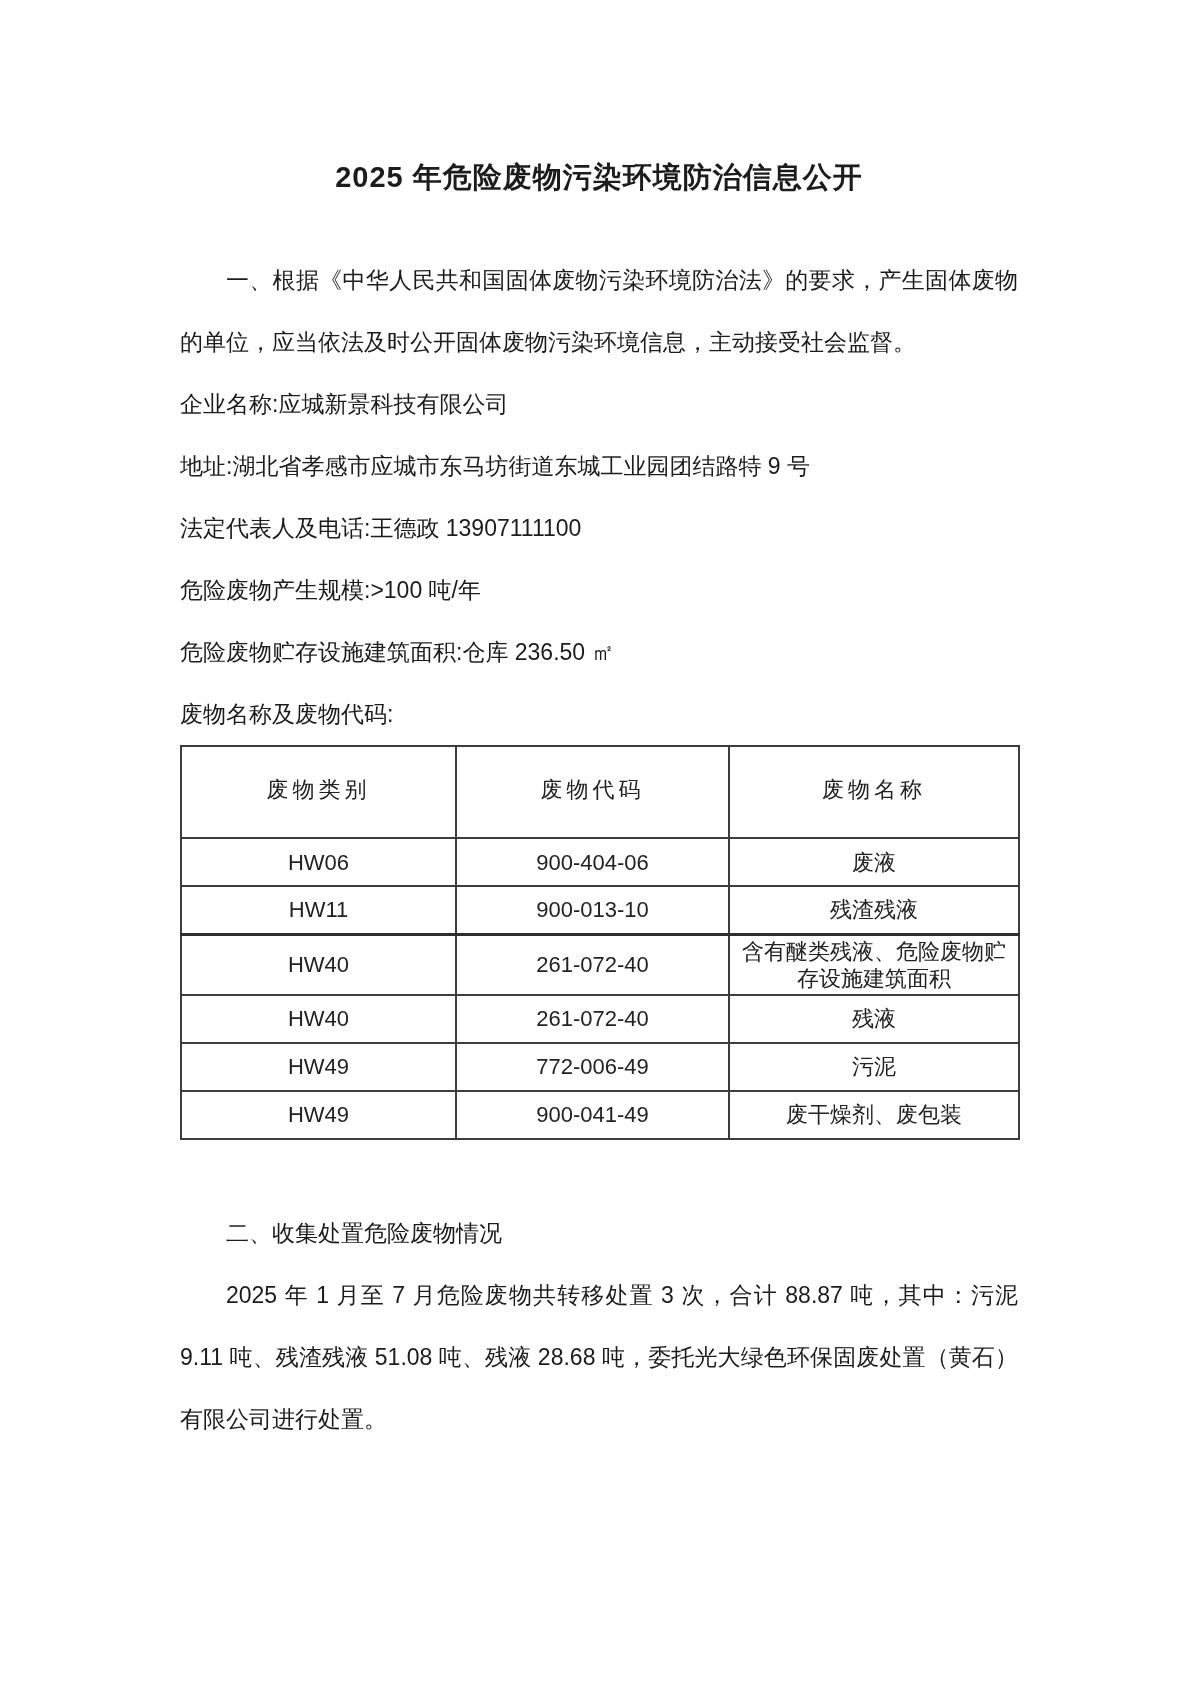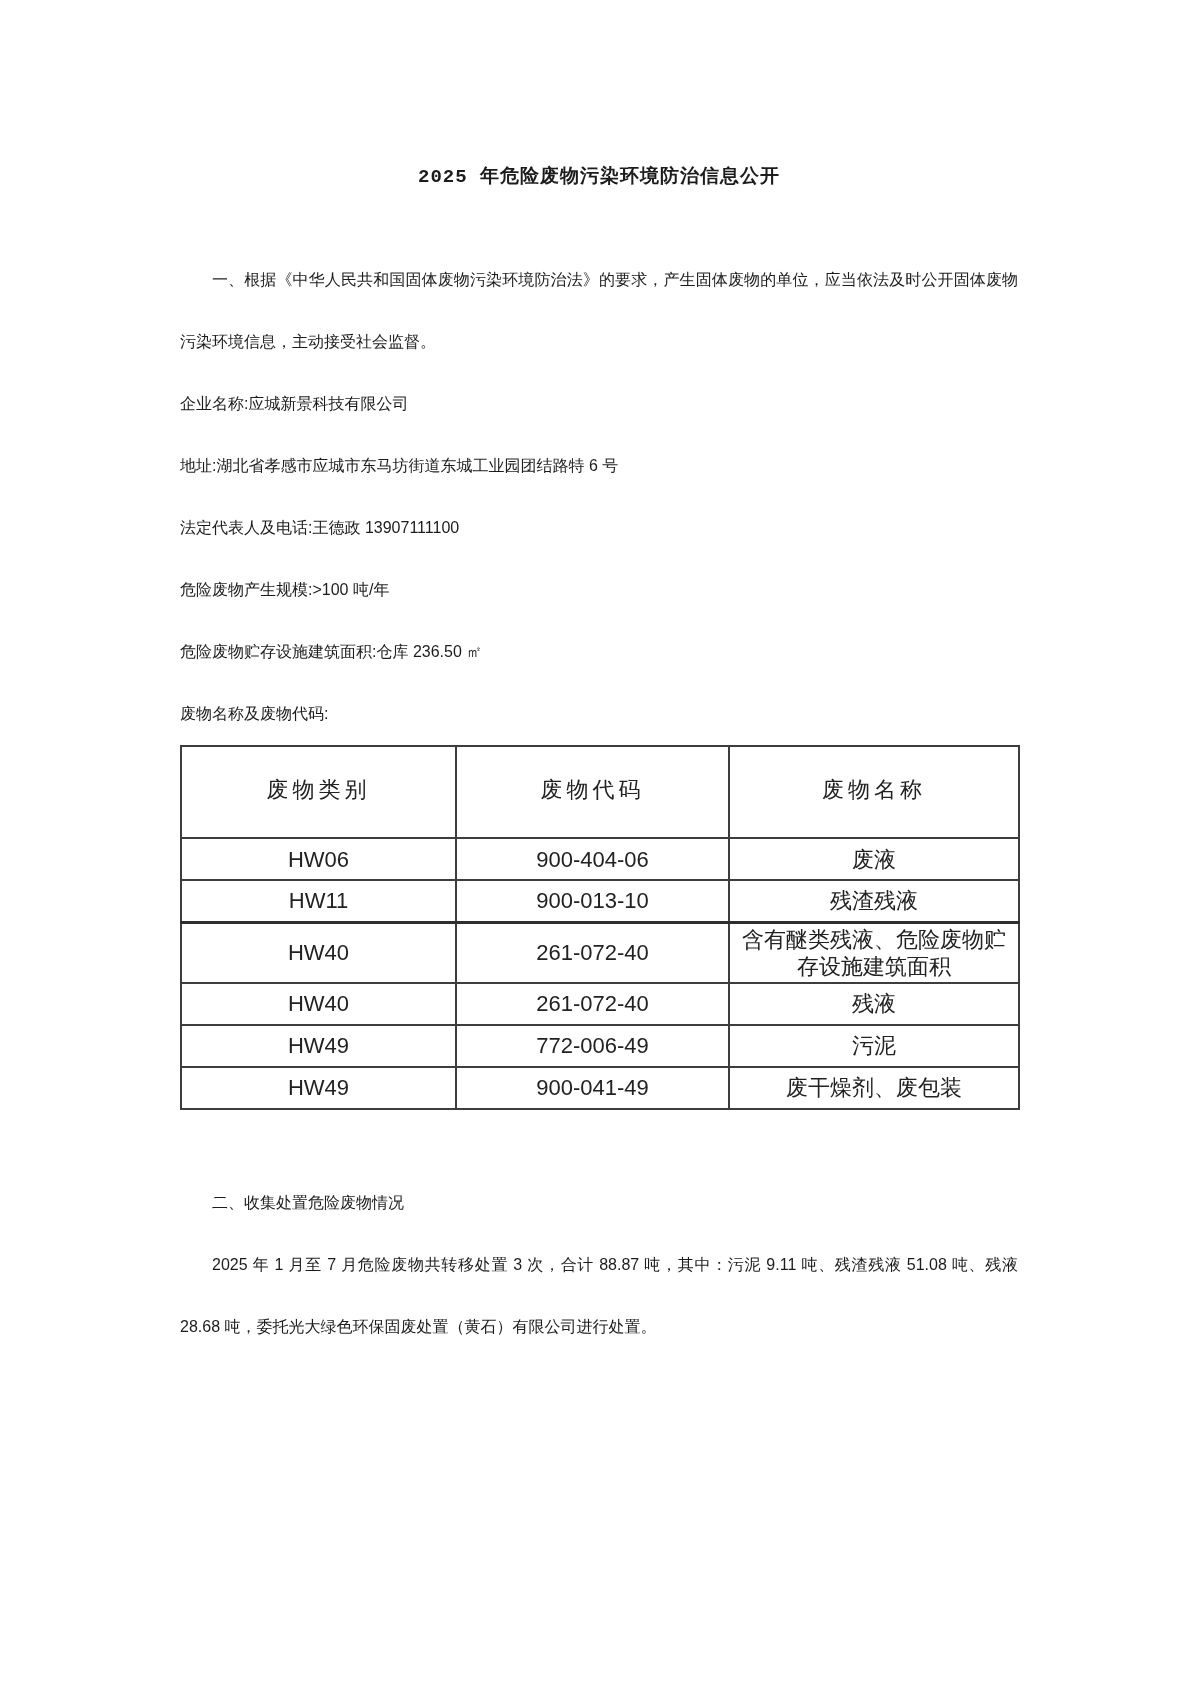--- a/index.html
+++ b/index.html
@@ -8,30 +8,29 @@
     background:#ffffff;
     color:#1c1c1c;
     font-family:"Liberation Sans","DejaVu Sans",sans-serif;
     box-sizing:border-box;
     padding:0 181px 0 180px;
     overflow:hidden;
   }
   .doc-title {
     margin:0;
     padding-top:160px;
-    font-size:19px;
+    font-size:29px;
     line-height:34px;
     font-weight:bold;
     text-align:center;
     letter-spacing:1px;
-    font-family:Liberation Mono, monospace;
   }
   .para {
     margin:0;
-    font-size:16px;
+    font-size:23px;
     line-height:62px;
     text-align:justify;
     text-justify:inter-ideograph;
   }
   .para.first { margin-top:55px; }
   .indent { text-indent:2em; }
   .waste-table {
     border-collapse:collapse;
     width:838px;
     table-layout:fixed;
@@ -48,35 +47,35 @@
     padding:2px 4px;
     box-sizing:border-box;
     font-weight:normal;
   }
   .waste-table th {
     height:92px;
     vertical-align:bottom;
     padding-bottom:32px;
     letter-spacing:4px;
   }
-  .waste-table td { height:42px; line-height:27px; }
+  .waste-table td { height:48px; line-height:27px; }
   .waste-table tr.thick-top td { border-top:3px solid #2e2e2e; }
   .section-heading { margin-top:62px; }
 </style>
 </head>
 <body>
 
 <div class="page">
 
   <h1 class="doc-title">2025 年危险废物污染环境防治信息公开</h1>
 
   <p class="para indent first">一、根据《中华人民共和国固体废物污染环境防治法》的要求，产生固体废物的单位，应当依法及时公开固体废物污染环境信息，主动接受社会监督。</p>
 
   <p class="para">企业名称:应城新景科技有限公司</p>
-  <p class="para">地址:湖北省孝感市应城市东马坊街道东城工业园团结路特 6 号</p>
+  <p class="para">地址:湖北省孝感市应城市东马坊街道东城工业园团结路特 9 号</p>
   <p class="para">法定代表人及电话:王德政 13907111100</p>
   <p class="para">危险废物产生规模:&gt;100 吨/年</p>
   <p class="para">危险废物贮存设施建筑面积:仓库 236.50 ㎡</p>
   <p class="para">废物名称及废物代码:</p>
 
   <table class="waste-table">
     <colgroup>
         <col class="c1">
         <col class="c2">
         <col class="c3">

